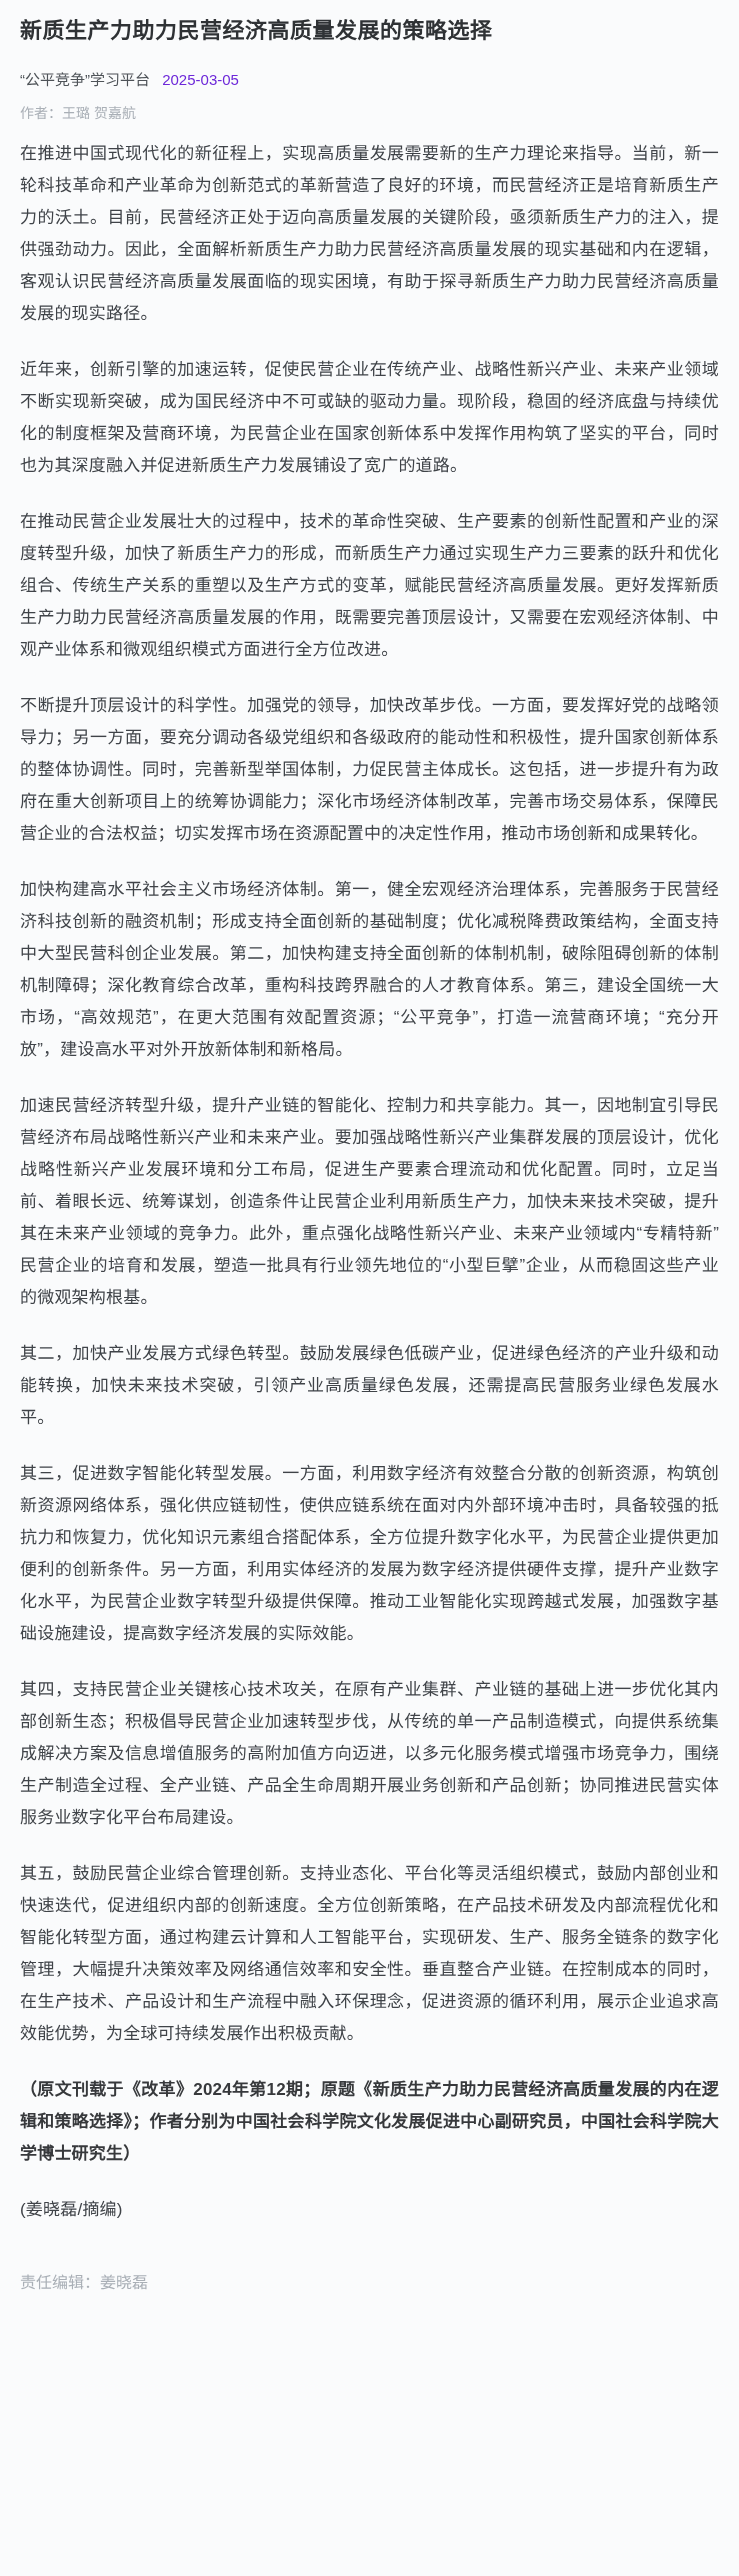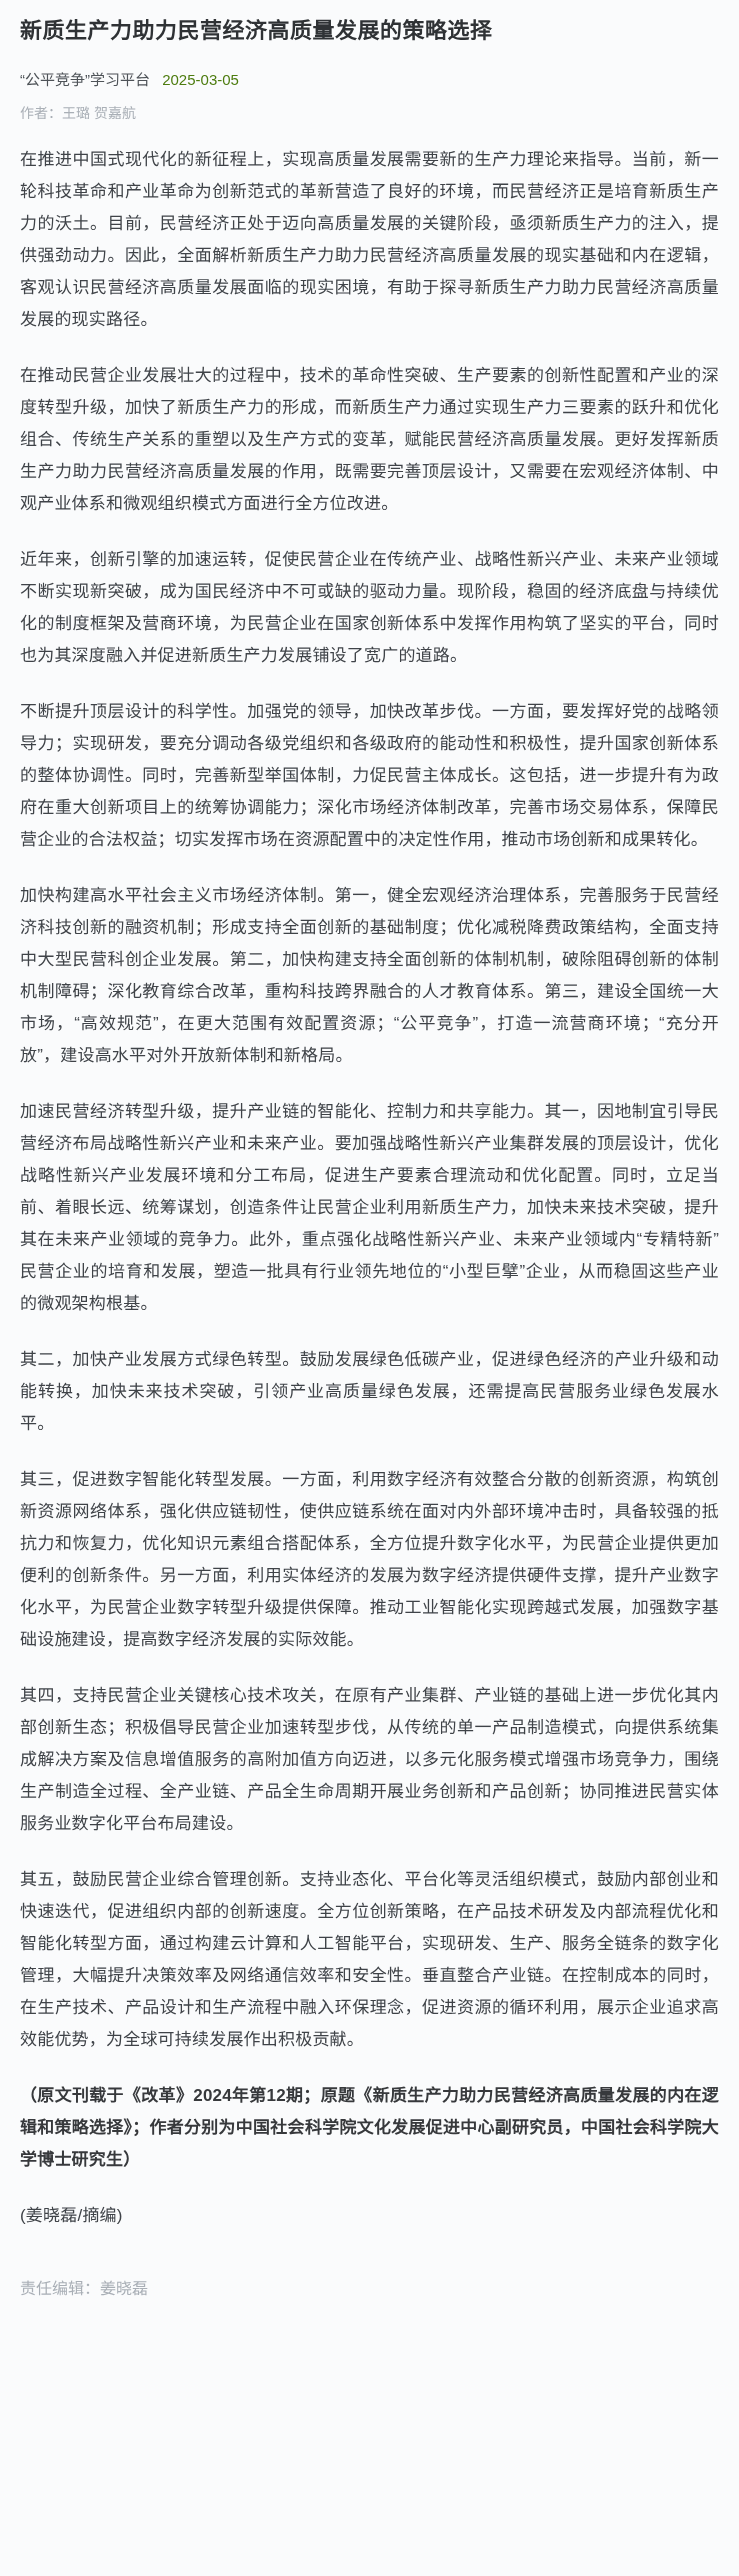--- a/index.html
+++ b/index.html
@@ -26,31 +26,31 @@
   .meta-line {
     margin-top: 24px;
     font-size: 15px;
     line-height: 20px;
   }
   .meta-source {
     color: #4e5358;
     font-weight: 500;
   }
   .meta-date {
-    color: #4d7c0f;
+    color: #6d28d9;
     margin-left: 8px;
   }
   .author-line {
     margin-top: 14px;
     font-size: 14px;
     line-height: 18px;
     color: #a9afb6;
   }
   .article-body {
-    margin-top: 22px;
+    margin-top: 16px;
   }
   .article-body p {
     font-size: 17px;
     line-height: 32px;
     color: #3f4348;
     margin: 0 0 24px 0;
     text-align: justify;
     letter-spacing: 0.2px;
   }
   .article-body p.citation {
@@ -80,23 +80,23 @@
 
   <div class="meta-line">
     <span class="meta-source">“公平竞争”学习平台</span>
     <span class="meta-date">2025-03-05</span>
   </div>
 
   <div class="author-line">作者：王璐 贺嘉航</div>
 
   <div class="article-body">
     <p>在推进中国式现代化的新征程上，实现高质量发展需要新的生产力理论来指导。当前，新一轮科技革命和产业革命为创新范式的革新营造了良好的环境，而民营经济正是培育新质生产力的沃土。目前，民营经济正处于迈向高质量发展的关键阶段，亟须新质生产力的注入，提供强劲动力。因此，全面解析新质生产力助力民营经济高质量发展的现实基础和内在逻辑，客观认识民营经济高质量发展面临的现实困境，有助于探寻新质生产力助力民营经济高质量发展的现实路径。</p>
+    <p>近年来，创新引擎的加速运转，促使民营企业在传统产业、战略性新兴产业、未来产业领域不断实现新突破，成为国民经济中不可或缺的驱动力量。现阶段，稳固的经济底盘与持续优化的制度框架及营商环境，为民营企业在国家创新体系中发挥作用构筑了坚实的平台，同时也为其深度融入并促进新质生产力发展铺设了宽广的道路。</p>
     <p>在推动民营企业发展壮大的过程中，技术的革命性突破、生产要素的创新性配置和产业的深度转型升级，加快了新质生产力的形成，而新质生产力通过实现生产力三要素的跃升和优化组合、传统生产关系的重塑以及生产方式的变革，赋能民营经济高质量发展。更好发挥新质生产力助力民营经济高质量发展的作用，既需要完善顶层设计，又需要在宏观经济体制、中观产业体系和微观组织模式方面进行全方位改进。</p>
-    <p>近年来，创新引擎的加速运转，促使民营企业在传统产业、战略性新兴产业、未来产业领域不断实现新突破，成为国民经济中不可或缺的驱动力量。现阶段，稳固的经济底盘与持续优化的制度框架及营商环境，为民营企业在国家创新体系中发挥作用构筑了坚实的平台，同时也为其深度融入并促进新质生产力发展铺设了宽广的道路。</p>
-    <p>不断提升顶层设计的科学性。加强党的领导，加快改革步伐。一方面，要发挥好党的战略领导力；实现研发，要充分调动各级党组织和各级政府的能动性和积极性，提升国家创新体系的整体协调性。同时，完善新型举国体制，力促民营主体成长。这包括，进一步提升有为政府在重大创新项目上的统筹协调能力；深化市场经济体制改革，完善市场交易体系，保障民营企业的合法权益；切实发挥市场在资源配置中的决定性作用，推动市场创新和成果转化。</p>
+    <p>不断提升顶层设计的科学性。加强党的领导，加快改革步伐。一方面，要发挥好党的战略领导力；另一方面，要充分调动各级党组织和各级政府的能动性和积极性，提升国家创新体系的整体协调性。同时，完善新型举国体制，力促民营主体成长。这包括，进一步提升有为政府在重大创新项目上的统筹协调能力；深化市场经济体制改革，完善市场交易体系，保障民营企业的合法权益；切实发挥市场在资源配置中的决定性作用，推动市场创新和成果转化。</p>
     <p>加快构建高水平社会主义市场经济体制。第一，健全宏观经济治理体系，完善服务于民营经济科技创新的融资机制；形成支持全面创新的基础制度；优化减税降费政策结构，全面支持中大型民营科创企业发展。第二，加快构建支持全面创新的体制机制，破除阻碍创新的体制机制障碍；深化教育综合改革，重构科技跨界融合的人才教育体系。第三，建设全国统一大市场，“高效规范”，在更大范围有效配置资源；“公平竞争”，打造一流营商环境；“充分开放”，建设高水平对外开放新体制和新格局。</p>
     <p>加速民营经济转型升级，提升产业链的智能化、控制力和共享能力。其一，因地制宜引导民营经济布局战略性新兴产业和未来产业。要加强战略性新兴产业集群发展的顶层设计，优化战略性新兴产业发展环境和分工布局，促进生产要素合理流动和优化配置。同时，立足当前、着眼长远、统筹谋划，创造条件让民营企业利用新质生产力，加快未来技术突破，提升其在未来产业领域的竞争力。此外，重点强化战略性新兴产业、未来产业领域内“专精特新”民营企业的培育和发展，塑造一批具有行业领先地位的“小型巨擘”企业，从而稳固这些产业的微观架构根基。</p>
     <p>其二，加快产业发展方式绿色转型。鼓励发展绿色低碳产业，促进绿色经济的产业升级和动能转换，加快未来技术突破，引领产业高质量绿色发展，还需提高民营服务业绿色发展水平。</p>
     <p>其三，促进数字智能化转型发展。一方面，利用数字经济有效整合分散的创新资源，构筑创新资源网络体系，强化供应链韧性，使供应链系统在面对内外部环境冲击时，具备较强的抵抗力和恢复力，优化知识元素组合搭配体系，全方位提升数字化水平，为民营企业提供更加便利的创新条件。另一方面，利用实体经济的发展为数字经济提供硬件支撑，提升产业数字化水平，为民营企业数字转型升级提供保障。推动工业智能化实现跨越式发展，加强数字基础设施建设，提高数字经济发展的实际效能。</p>
     <p>其四，支持民营企业关键核心技术攻关，在原有产业集群、产业链的基础上进一步优化其内部创新生态；积极倡导民营企业加速转型步伐，从传统的单一产品制造模式，向提供系统集成解决方案及信息增值服务的高附加值方向迈进，以多元化服务模式增强市场竞争力，围绕生产制造全过程、全产业链、产品全生命周期开展业务创新和产品创新；协同推进民营实体服务业数字化平台布局建设。</p>
     <p>其五，鼓励民营企业综合管理创新。支持业态化、平台化等灵活组织模式，鼓励内部创业和快速迭代，促进组织内部的创新速度。全方位创新策略，在产品技术研发及内部流程优化和智能化转型方面，通过构建云计算和人工智能平台，实现研发、生产、服务全链条的数字化管理，大幅提升决策效率及网络通信效率和安全性。垂直整合产业链。在控制成本的同时，在生产技术、产品设计和生产流程中融入环保理念，促进资源的循环利用，展示企业追求高效能优势，为全球可持续发展作出积极贡献。</p>
     <p class="citation">（原文刊载于《改革》2024年第12期；原题《新质生产力助力民营经济高质量发展的内在逻辑和策略选择》；作者分别为中国社会科学院文化发展促进中心副研究员，中国社会科学院大学博士研究生）</p>
     <p class="editor-note">(姜晓磊/摘编)</p>
   </div>
 

